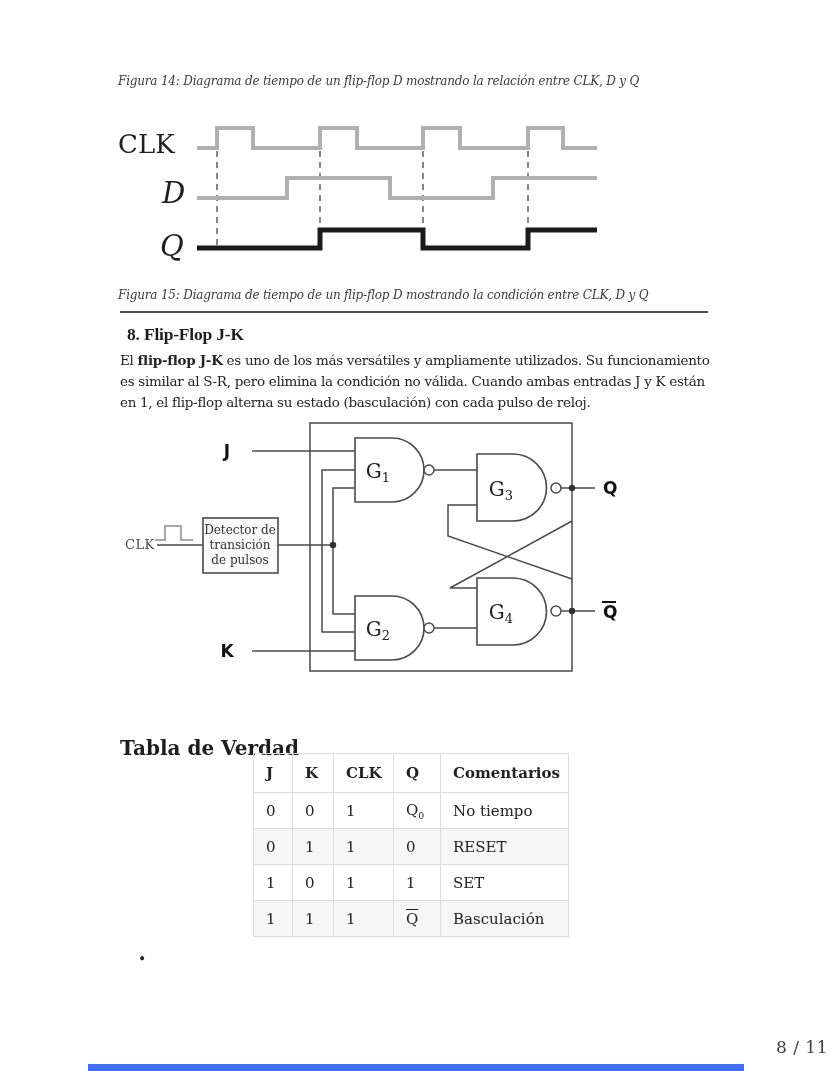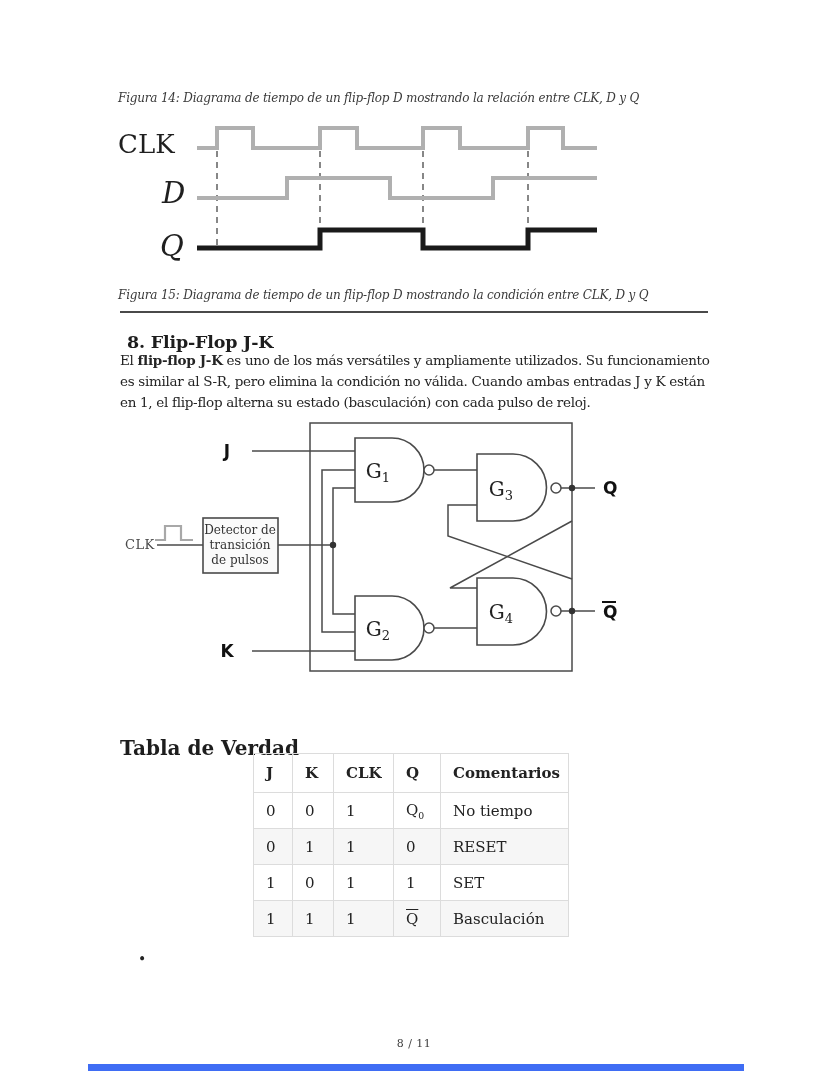--- a/index.html
+++ b/index.html
@@ -17,21 +17,21 @@
   .table-title{font-size:20px;font-weight:bold;color:#1d1d1d;}
   table.truth{border-collapse:collapse;font-size:15px;color:#222;}
   table.truth th,table.truth td{border:1px solid #dcdcdc;text-align:left;padding:0 8px 0 12px;font-weight:normal;}
   table.truth th{font-weight:bold;height:38px;}
   table.truth td{height:35px;}
   table.truth tr.stripe td{background:#f6f6f6;}
   table.truth sub{font-size:0.62em;}
   .over{text-decoration:overline;}
   .bullet{font-size:14px;letter-spacing:-0.2px;color:#242424;display:flex;}
   .bullet .dot{width:14px;}
-  .footer{width:828px;text-align:center;font-size:11px;color:#3d3d3d;letter-spacing:0.5px;}
+  .footer{width:828px;text-align:right;font-size:17px;color:#3d3d3d;letter-spacing:0.5px;}
   .accent-bar{background:#3f6df4;}
   
   .wave{fill:none;stroke-linejoin:miter;}
   .wave-gray{stroke:#b0b0b0;stroke-width:4;}
   .wave-black{stroke:#1a1a1a;stroke-width:5;}
   .dashes line{stroke:#555;stroke-width:1.4;stroke-dasharray:6 5;}
   .tlabel{fill:#1f1f1f;font-family:"DejaVu Serif",serif;}
   
   .cw{stroke:#4a4a4a;stroke-width:1.5;fill:none;}
   .gate{stroke:#4a4a4a;stroke-width:1.6;fill:#ffffff;}
@@ -42,42 +42,42 @@
   .iolabel{font-family:"DejaVu Sans","Liberation Sans",sans-serif;font-weight:bold;font-size:17px;fill:#111;}
   .clklabel{font-family:"DejaVu Serif",serif;font-size:13px;fill:#4a4a4a;letter-spacing:0.5px;}
   .boxtext{font-family:"DejaVu Serif",serif;font-size:12px;fill:#333;}
   .pulse{stroke:#a8a8a8;stroke-width:2.2;fill:none;}
 </style>
 </head>
 <body>
 
 <div class="page">
 
-  <div class="abs caption" style="left:118px;top:91px;">Figura 14: Diagrama de tiempo de un flip-flop D mostrando la relación entre CLK, D y Q</div>
+  <div class="abs caption" style="left:118px;top:74px;">Figura 14: Diagrama de tiempo de un flip-flop D mostrando la relación entre CLK, D y Q</div>
 
   <svg class="abs" style="left:110px;top:113px;" width="500" height="150" viewBox="0 0 500 150">
     <g class="dashes">
         <line x1="107" x2="107" y1="38" y2="135"></line>
         <line x1="210" x2="210" y1="38" y2="135"></line>
         <line x1="313" x2="313" y1="38" y2="135"></line>
         <line x1="418" x2="418" y1="38" y2="135"></line>
       </g>
     <polyline class="wave wave-gray" points="87,35 107,35 107,15 143,15 143,35 210,35 210,15 247,15 247,35 313,35 313,15 350,15 350,35 418,35 418,15 453,15 453,35 487,35"></polyline>
     <polyline class="wave wave-gray" points="87,85 177,85 177,65 280,65 280,85 383,85 383,65 487,65"></polyline>
     <polyline class="wave wave-black" points="87,135 210,135 210,117 313,117 313,135 418,135 418,117 487,117"></polyline>
     <text class="tlabel" x="8" y="40" font-size="26">CLK</text>
     <text class="tlabel" x="52" y="90" font-size="29" font-style="italic">D</text>
     <text class="tlabel" x="50" y="143" font-size="29" font-style="italic">Q</text>
   </svg>
 
   <div class="abs caption" style="left:118px;top:288px;">Figura 15: Diagrama de tiempo de un flip-flop D mostrando la condición entre CLK, D y Q</div>
 
   <div class="abs hrule" style="left:120px;top:311px;width:588px;"></div>
 
-  <div class="abs heading" style="left:127px;top:332px;">8. Flip-Flop J-K</div>
+  <div class="abs heading" style="left:127px;top:324px;font-family:Liberation Serif, serif;">8. Flip-Flop J-K</div>
 
   <div class="abs para" style="left:120px;top:350px;width:596px;">
     <span>El </span><b>flip-flop J-K</b><span> es uno de los más versátiles y ampliamente utilizados. Su funcionamiento es similar al S-R, pero elimina la condición no válida. Cuando ambas entradas J y K están en 1, el flip-flop alterna su estado (basculación) con cada pulso de reloj.</span>
   </div>
 
   <svg class="abs" style="left:115px;top:408px;" width="610" height="285" viewBox="0 0 610 285">
 
     <rect class="cw" x="195" y="15" width="262" height="248"></rect>
 
     <line class="cw" x1="137" y1="43" x2="240" y2="43"></line>

